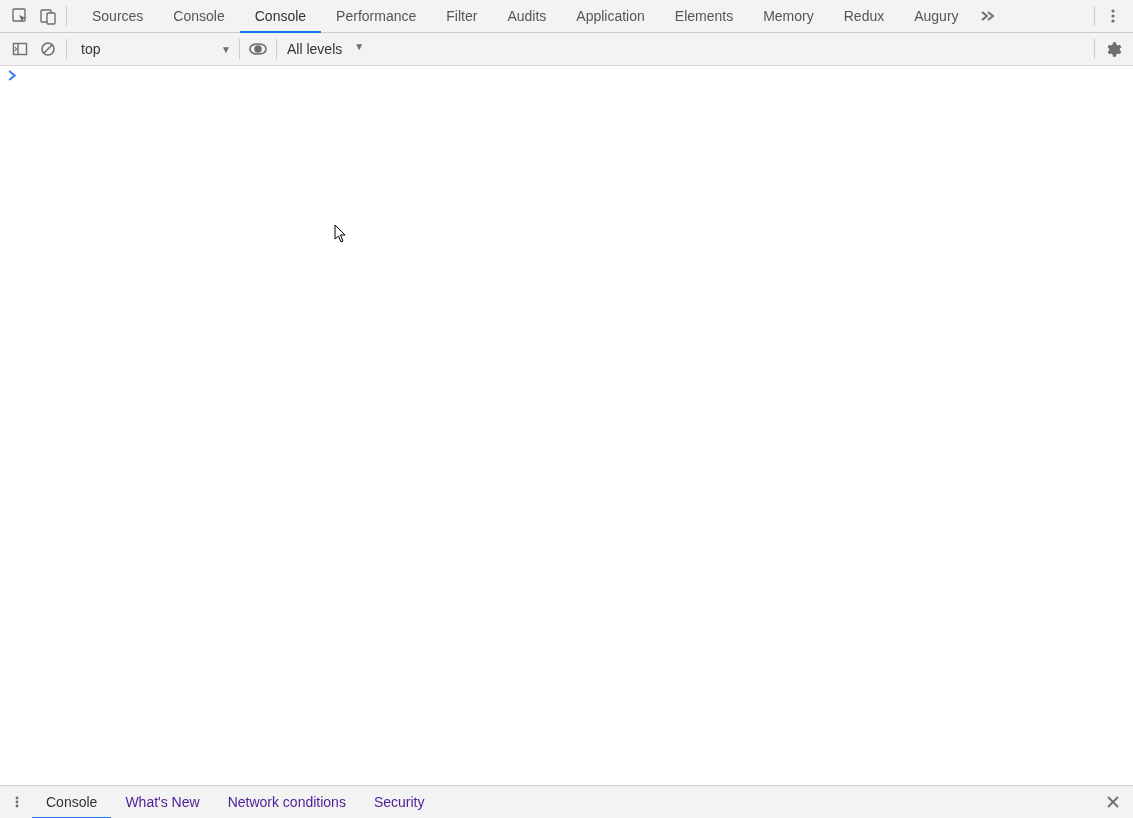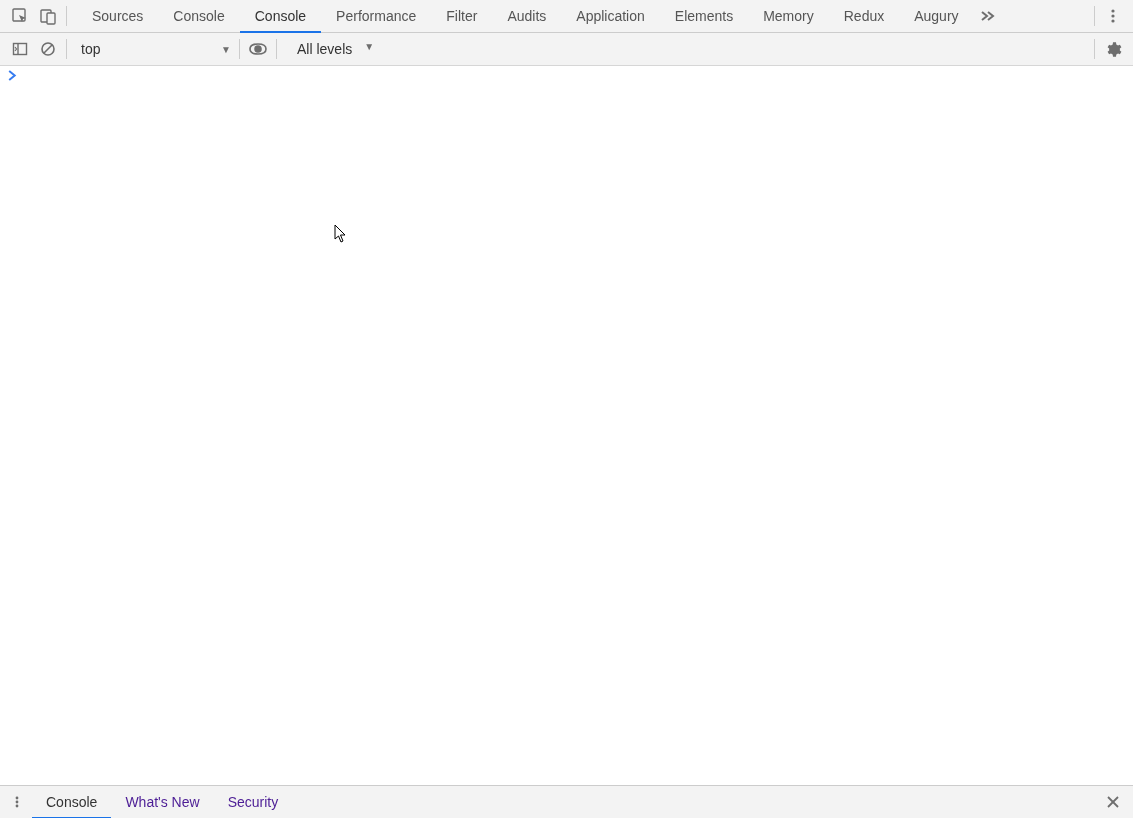--- a/index.html
+++ b/index.html
@@ -105,21 +105,21 @@
       padding: 0 8px;
       font-size: 14px;
       color: #333;
       margin-left: 4px;
     }
     .filter-input::placeholder { color: #8a8a8a; }
     .levels {
       display: flex;
       align-items: flex-start;
       gap: 12px;
-      margin-left: 16px;
+      margin-left: 6px;
       font-size: 14px;
       color: #333;
       cursor: pointer;
     }
     .gear-right {
       margin-left: auto;
     }
 
     
     .console-body {
@@ -317,20 +317,23 @@
     </svg>
   </div>
   <div class="bottom-tabs">
       <div class="bottom-tab active">
         <span>Console</span>
       </div>
       <div class="bottom-tab">
         <span>What's New</span>
       </div>
       <div class="bottom-tab">
+        <span>Network conditions</span>
+      </div>
+      <div class="bottom-tab">
         <span>Security</span>
       </div>
     </div>
   <div class="close-drawer">
     <svg width="14" height="14" viewBox="0 0 14 14" stroke="#6e6e6e" stroke-width="1.8">
       <line x1="2" y1="2" x2="12" y2="12"></line>
       <line x1="12" y1="2" x2="2" y2="12"></line>
     </svg>
   </div>
 </div>

